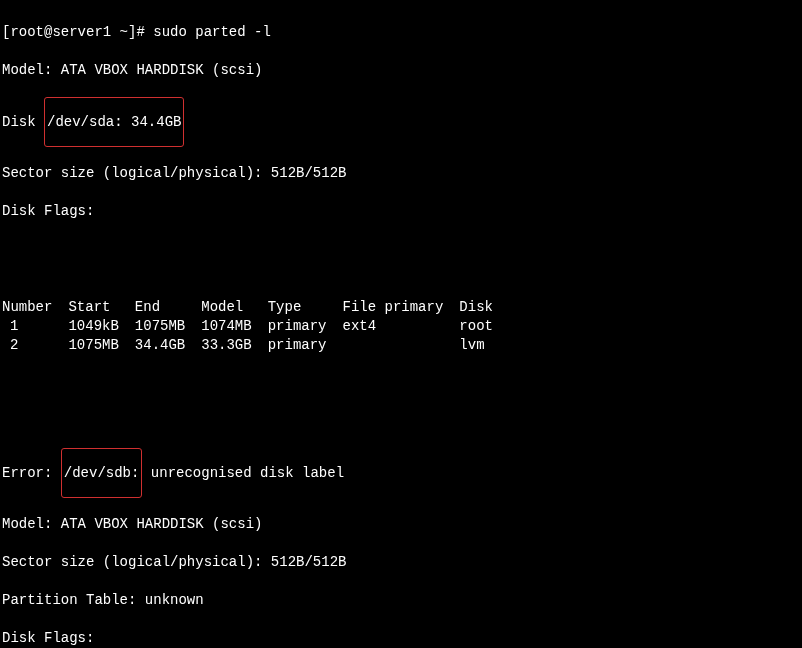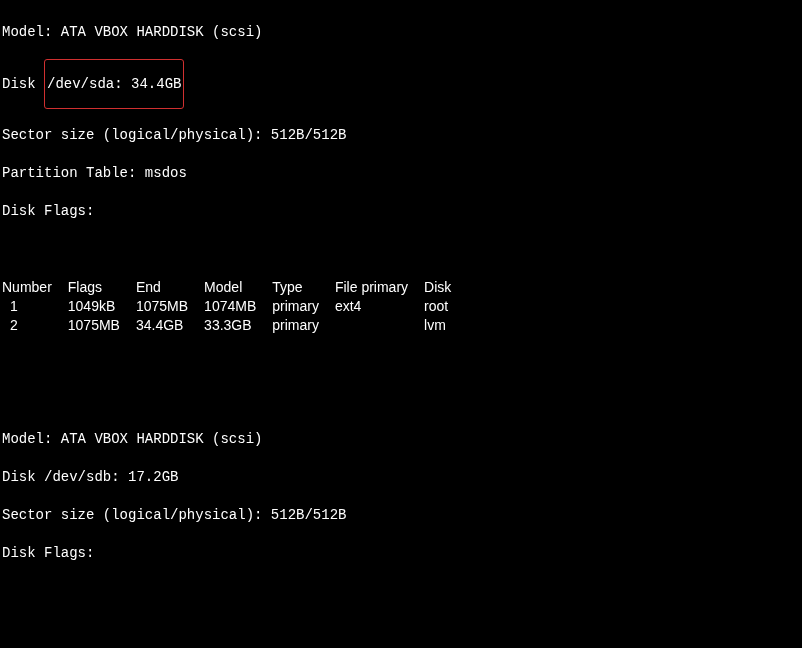--- a/index.html
+++ b/index.html
@@ -22,47 +22,48 @@
     display: inline-block;
     border: 1.5px solid #d03030;
     border-radius: 3px;
     padding: 16px 2px;
     margin: -2px 0;
     line-height: 16px;
   }
   .line { display: block; white-space: pre; }
   table.parts {
     border-collapse: collapse;
-    font-family: Liberation Sans, sans-serif;
+    font-family: Liberation Mono, monospace;
     font-size: inherit;
     line-height: 19px;
     color: #fff;
+    margin-top: 20px;
   }
   table.parts td, table.parts th {
     text-align: left;
     padding: 0;
     padding-right: 16px;
     font-weight: normal;
   }
   table.parts .num { padding-left: 8px; }
 </style>
 </head>
 <body>
 
 <div class="term">
+<span class="line"><span>[root@server1 ~]# </span><span>sudo parted -l</span></span>
 <span class="line">Model: ATA VBOX HARDDISK (scsi)</span>
 <span class="line"><span>Disk </span><span class="red-box">/dev/sda: 34.4GB</span></span>
 <span class="line">Sector size (logical/physical): 512B/512B</span>
-<span class="line">Partition Table: msdos</span>
 <span class="line">Disk Flags:</span>
 <span class="line"> </span>
 <table class="parts">
 <tbody><tr>
  <th>Number</th>
- <th>Flags</th>
+ <th>Start</th>
  <th>End</th>
  <th>Model</th>
  <th>Type</th>
  <th>File primary</th>
  <th>Disk</th>
 </tr>
 <tr>
  <td class="num">1</td>
  <td>1049kB</td>
  <td>1075MB</td>
@@ -76,23 +77,24 @@
  <td>1075MB</td>
  <td>34.4GB</td>
  <td>33.3GB</td>
  <td>primary</td>
  <td></td>
  <td>lvm</td>
 </tr>
 </tbody></table>
 <span class="line"> </span>
 <span class="line"> </span>
+<span class="line"><span>Error: </span><span class="red-box">/dev/sdb:</span><span> unrecognised disk label</span></span>
 <span class="line">Model: ATA VBOX HARDDISK (scsi)</span>
-<span class="line">Disk /dev/sdb: 17.2GB</span>
 <span class="line">Sector size (logical/physical): 512B/512B</span>
+<span class="line">Partition Table: unknown</span>
 <span class="line">Disk Flags:</span>
 
 
 
 
 
 
 
 
 

